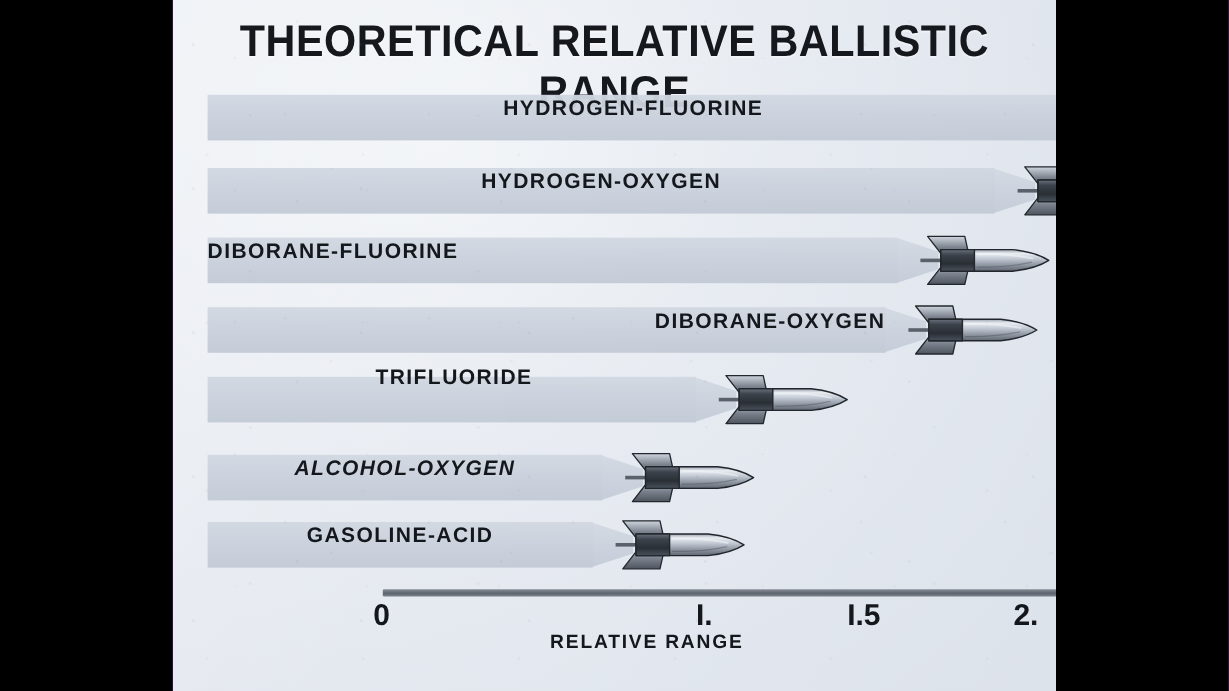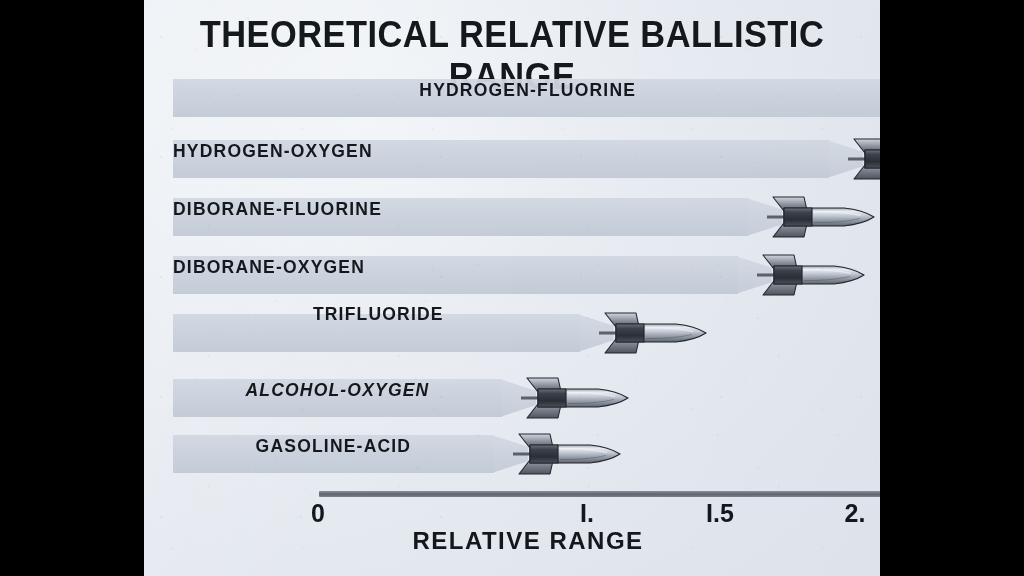--- a/index.html
+++ b/index.html
@@ -78,43 +78,43 @@
   #axis-line{
     position:absolute;left:175px;top:491px;width:670px;height:6px;
     background:linear-gradient(180deg,#8a9099,#5d646e 55%,#7d838d);
     border-radius:1px;
   }
   .tick-label{
     position:absolute;top:499px;font-weight:bold;font-size:25px;color:#14171c;
     letter-spacing:0px;white-space:nowrap;
   }
   #axis-title{
-    position:absolute;left:0;top:527px;width:768px;text-align:center;
-    font-weight:bold;font-size:24px;letter-spacing:1.5px;color:#14171c;
+    position:absolute;left:11px;top:527px;width:768px;text-align:center;
+    font-weight:bold;font-size:16px;letter-spacing:1.5px;color:#14171c;
   }
 </style>
 </head>
 <body>
 
 <div id="stage">
 
   <div id="card">
     <div id="vignette"></div>
 
     <div id="title">THEORETICAL RELATIVE BALLISTIC RANGE</div>
 
     <div id="plot">
 
     <div class="row" style="top: 71px;">
           <div class="bar" style="width: 709.44px;"></div>
           <div class="bar-label" style="left: 29px; width: 709.44px; text-align: center;">HYDROGEN-FLUORINE</div>
         </div>
         <div class="row" style="top: 132px;">
           <div class="bar" style="width: 655.84px;"></div>
-          <div class="bar-label" style="left: 29px; width: 655.84px; text-align: left;">HYDROGEN-OXYGEN</div>
+          <div class="bar-label" style="left: 29px; width: 655.84px; text-align: center;">HYDROGEN-OXYGEN</div>
           <div class="rocket" style="left: 692.84px; width: 120px;">
   <svg viewBox="0 0 240 92" preserveAspectRatio="none">
     <defs>
       <linearGradient id="body" x1="0" y1="0" x2="0" y2="1">
         <stop offset="0%" stop-color="#9aa2ad"></stop>
         <stop offset="18%" stop-color="#e9edf2"></stop>
         <stop offset="42%" stop-color="#c3cad4"></stop>
         <stop offset="72%" stop-color="#8e96a2"></stop>
         <stop offset="100%" stop-color="#5f6671"></stop>
       </linearGradient>
@@ -182,21 +182,21 @@
 
     <path d="M56 28 L112 28 L112 64 L56 64 Z" fill="url(#tail)" stroke="#23272d" stroke-width="2.4" stroke-linejoin="round"></path>
 
     <path d="M116 36 Q168 34 210 43" fill="none" stroke="#f3f6fa" stroke-width="3" opacity=".55"></path>
     <path d="M116 57 Q168 58 208 49" fill="none" stroke="#3a4048" stroke-width="2" opacity=".35"></path>
   </svg>
           </div>
         </div>
         <div class="row" style="top: 248px;">
           <div class="bar" style="width: 564.72px;"></div>
-          <div class="bar-label" style="left: 29px; width: 564.72px; text-align: left;">DIBORANE-OXYGEN</div>
+          <div class="bar-label" style="left: 29px; width: 564.72px; text-align: right;">DIBORANE-OXYGEN</div>
           <div class="rocket" style="left: 601.72px; width: 120px;">
   <svg viewBox="0 0 240 92" preserveAspectRatio="none">
     <defs>
       <linearGradient id="body" x1="0" y1="0" x2="0" y2="1">
         <stop offset="0%" stop-color="#9aa2ad"></stop>
         <stop offset="18%" stop-color="#e9edf2"></stop>
         <stop offset="42%" stop-color="#c3cad4"></stop>
         <stop offset="72%" stop-color="#8e96a2"></stop>
         <stop offset="100%" stop-color="#5f6671"></stop>
       </linearGradient>

